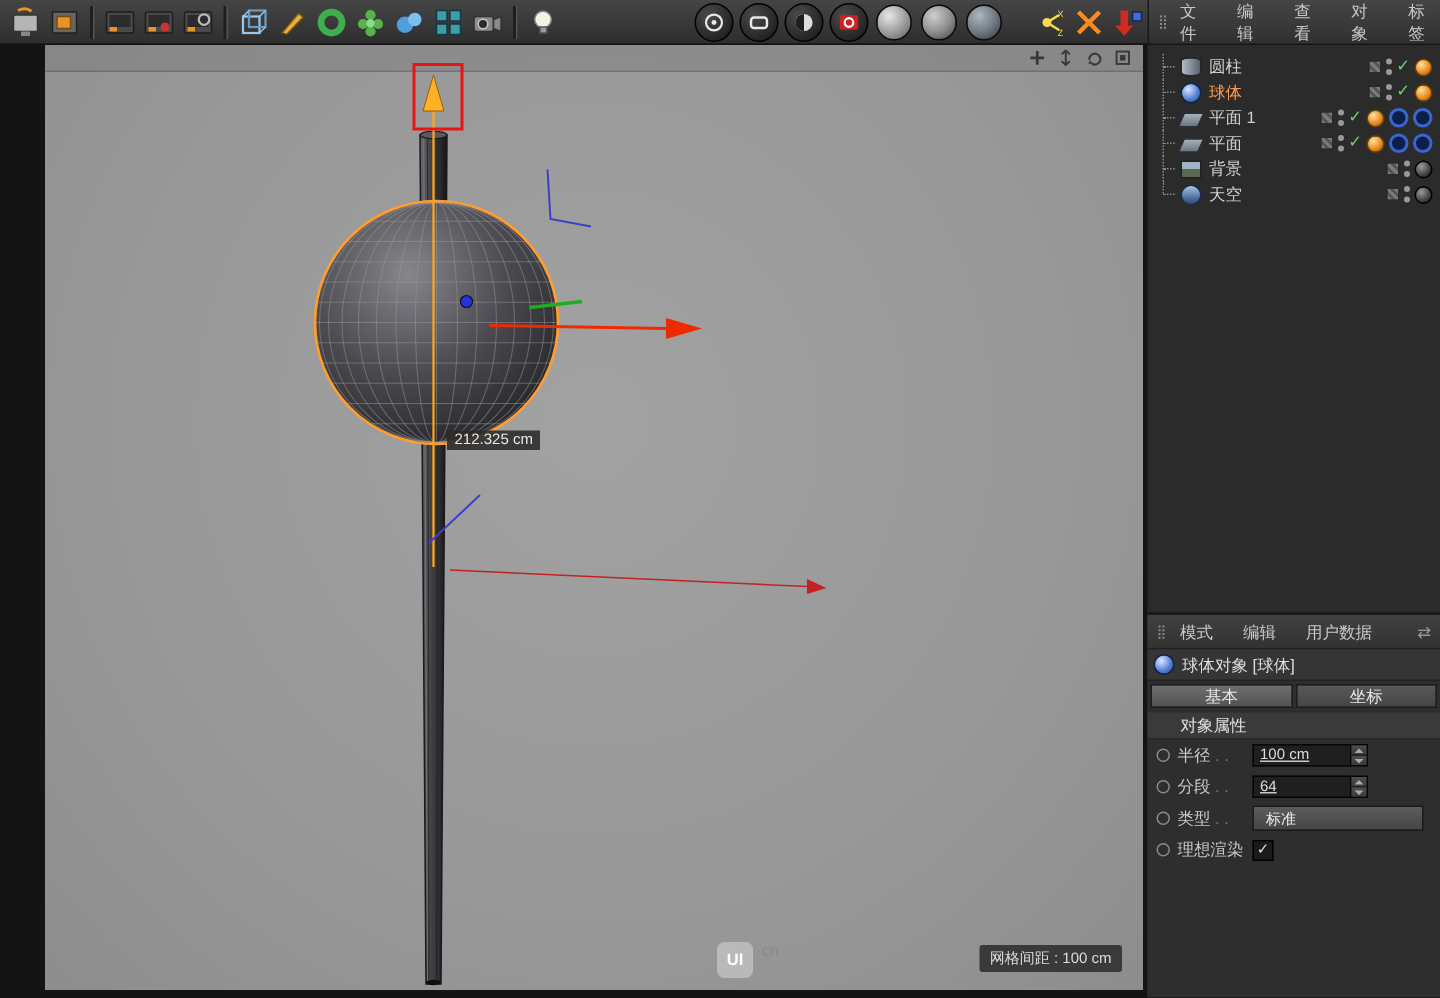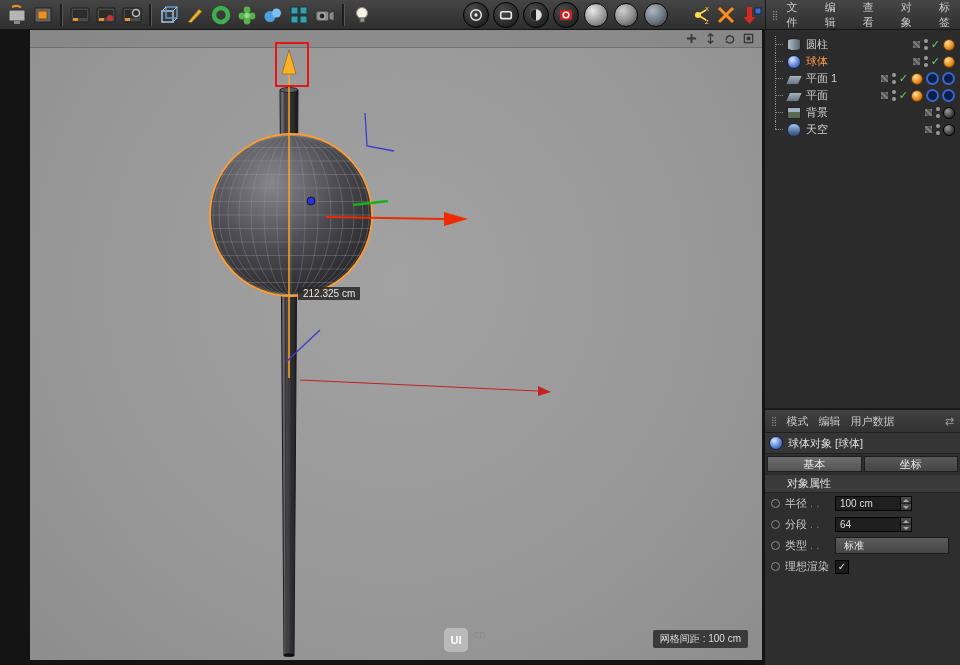--- a/index.html
+++ b/index.html
@@ -77,21 +77,21 @@
   .am-tabs{height:20px;display:flex;gap:2px;padding:2px 2px;box-sizing:border-box;}
   .am-tab{flex:1;display:flex;align-items:center;justify-content:center;font-size:11px;color:#e8e8e8;
     background:linear-gradient(#585858,#454545);border:1px solid #1e1e1e;text-align:right;}
   .am-tab.active{background:linear-gradient(#6e6e6e,#535353);}
   .am-section{height:17px;display:flex;align-items:center;padding:0 22px;color:#e0e0e0;font-size:11px;
     background:#3a3a3a;border-top:1px solid #2a2a2a;border-bottom:1px solid #242424;}
   .prop-row{height:21px;display:flex;align-items:center;padding:0 4px 0 6px;font-size:11px;color:#c8c8c8;}
   .anim-dot{width:7px;height:7px;border:1px solid #8a8a8a;border-radius:50%;margin-right:5px;flex:none;}
   .prop-label{min-width:50px;}
   .prop-label.dots::after{content:" . .";color:#777;}
-  .num-box{display:flex;align-items:stretch;height:15px;}
+  .num-box{display:flex;align-items:stretch;height:15px;text-decoration:underline;}
   .num-val{width:56px;background:#1f1f1f;border:1px solid #050505;border-right:none;color:#ddd;
     font-size:10px;display:flex;align-items:center;padding:0 4px;}
   .spin{width:10px;display:flex;flex-direction:column;border:1px solid #050505;}
   .sa{flex:1;background:linear-gradient(#4e4e4e,#3a3a3a);display:flex;align-items:center;justify-content:center;}
   .sa::after{content:"";border-left:3px solid transparent;border-right:3px solid transparent;}
   .sa.up::after{border-bottom:3px solid #aaa;}
   .sa.dn::after{border-top:3px solid #aaa;}
   .sa.up{border-bottom:1px solid #222;}
   .drop{width:96px;height:15px;background:linear-gradient(#5c5c5c,#454545);border:1px solid #1a1a1a;
     color:#eee;font-size:10px;display:flex;align-items:center;padding:0 8px;}
@@ -108,21 +108,21 @@
     display:flex;align-items:center;justify-content:flex-end;gap:7px;padding-right:8px;box-sizing:border-box;}
   .vp-nav{width:12px;height:12px;display:flex;align-items:center;justify-content:center;}
   .vp-nav svg{width:11px;height:11px;}
   .scene{position:absolute;left:0;top:0;}
   .wire{stroke:#9a9a9a;stroke-opacity:.5;stroke-width:.7;fill:none;}
   .anno-box{position:absolute;left:245px;top:12px;width:30px;height:41px;border:2px solid #e81515;}
   .measure-label{position:absolute;left:268px;top:257px;background:rgba(42,42,42,.88);color:#e8e8e8;
     font-size:10px;padding:1px 5px;white-space:nowrap;}
   .grid-label{position:absolute;right:14px;bottom:12px;background:#3a3a3a;border-radius:2px;
     color:#ddd;font-size:10px;padding:2px 7px;}
-  .watermark{position:absolute;left:414px;bottom:8px;display:flex;align-items:flex-start;gap:2px;}
+  .watermark{position:absolute;left:448px;bottom:8px;display:flex;align-items:flex-start;gap:2px;}
   .wm-box{width:24px;height:24px;border-radius:5px;background:rgba(215,215,215,.55);
     display:flex;align-items:center;justify-content:center;color:#fff;font-weight:bold;font-size:11px;}
   .wm-suffix{color:#8a8a8a;font-size:11px;}
 </style>
 </head>
 <body>
 
 <div class="topbar">
   <div class="tb-tools" id="tb-tools">
       <div class="tb-btn">
@@ -461,21 +461,21 @@
           <span class="vis-dots"></span>
           <span class="t-tex"></span>
         </span>
       </div>
     </div>
   <div class="om-fill"></div>
 
   <div class="am">
     <div class="am-menu">
       <span class="grip">⣿</span>
-      <span id="am-menu-items" style="display:flex;gap:10px;align-items:flex-end;">
+      <span id="am-menu-items" style="display:flex;gap:20px;align-items:flex-end;">
           <span>模式</span>
           <span>编辑</span>
           <span>用户数据</span>
         </span>
       <span class="am-menu-right">⇄</span>
     </div>
     <div class="am-obj">
       <span class="oi oi-sphere"></span>
       <span>球体对象 [球体]</span>
     </div>

